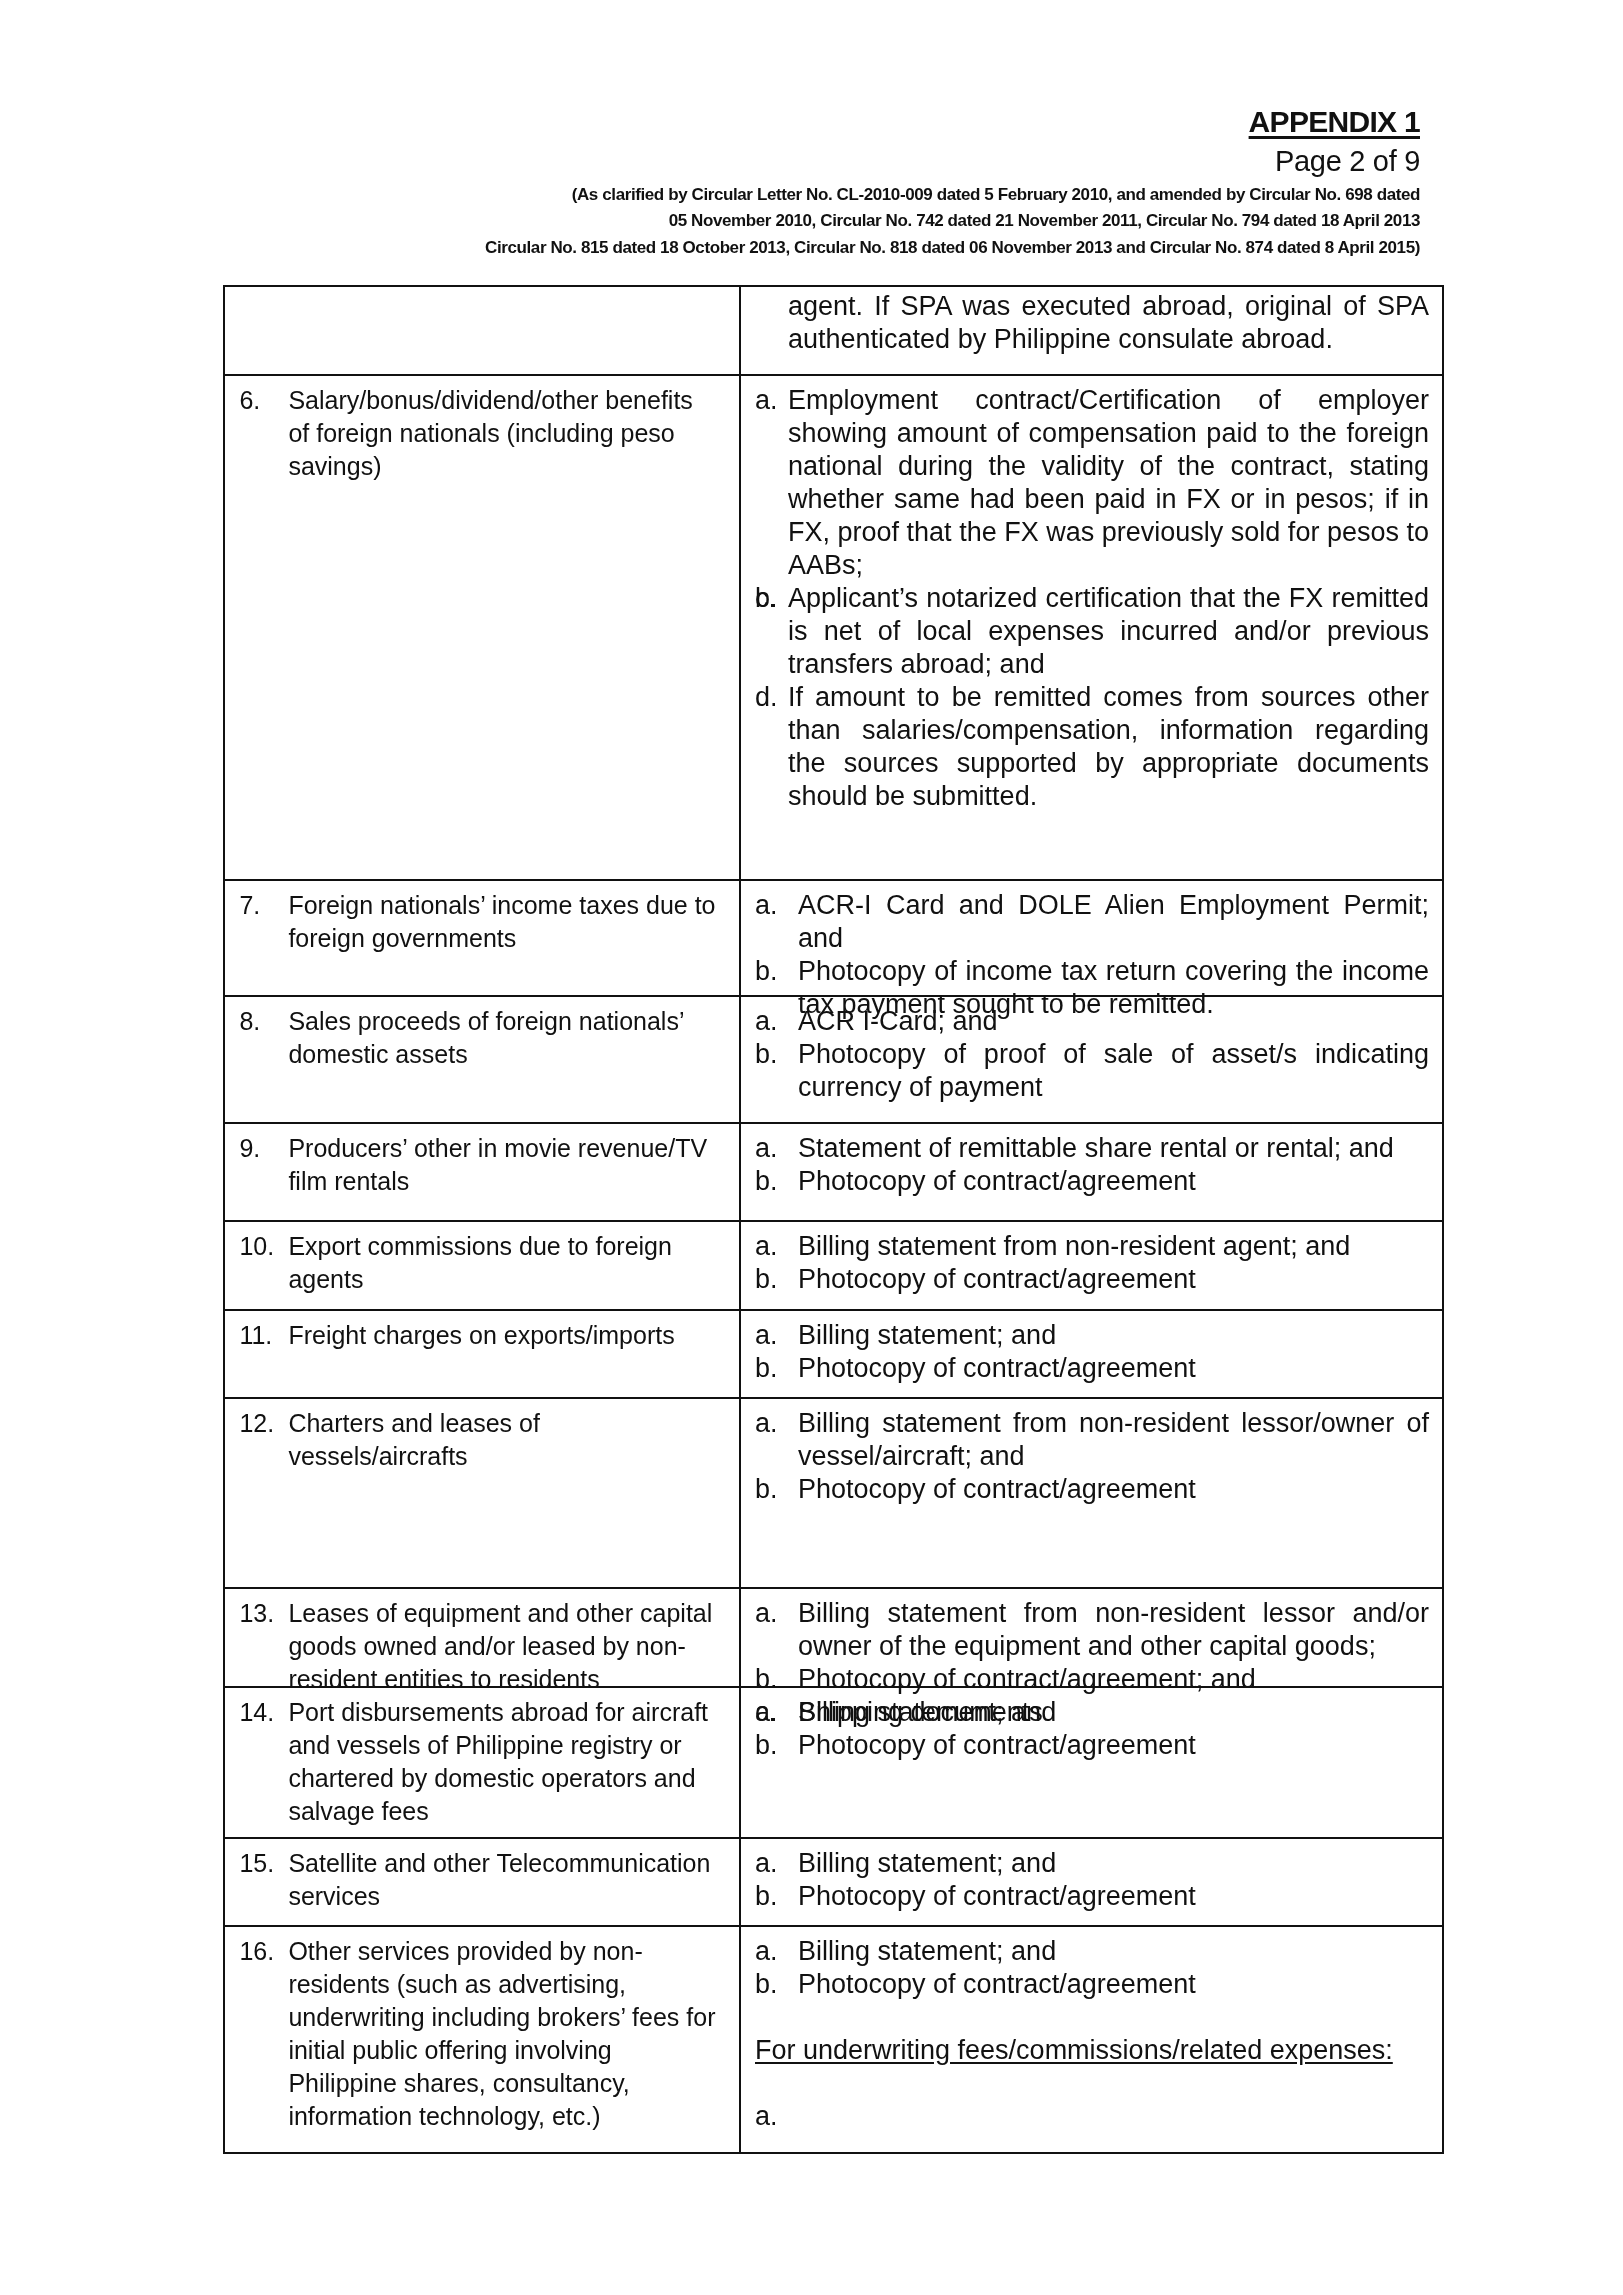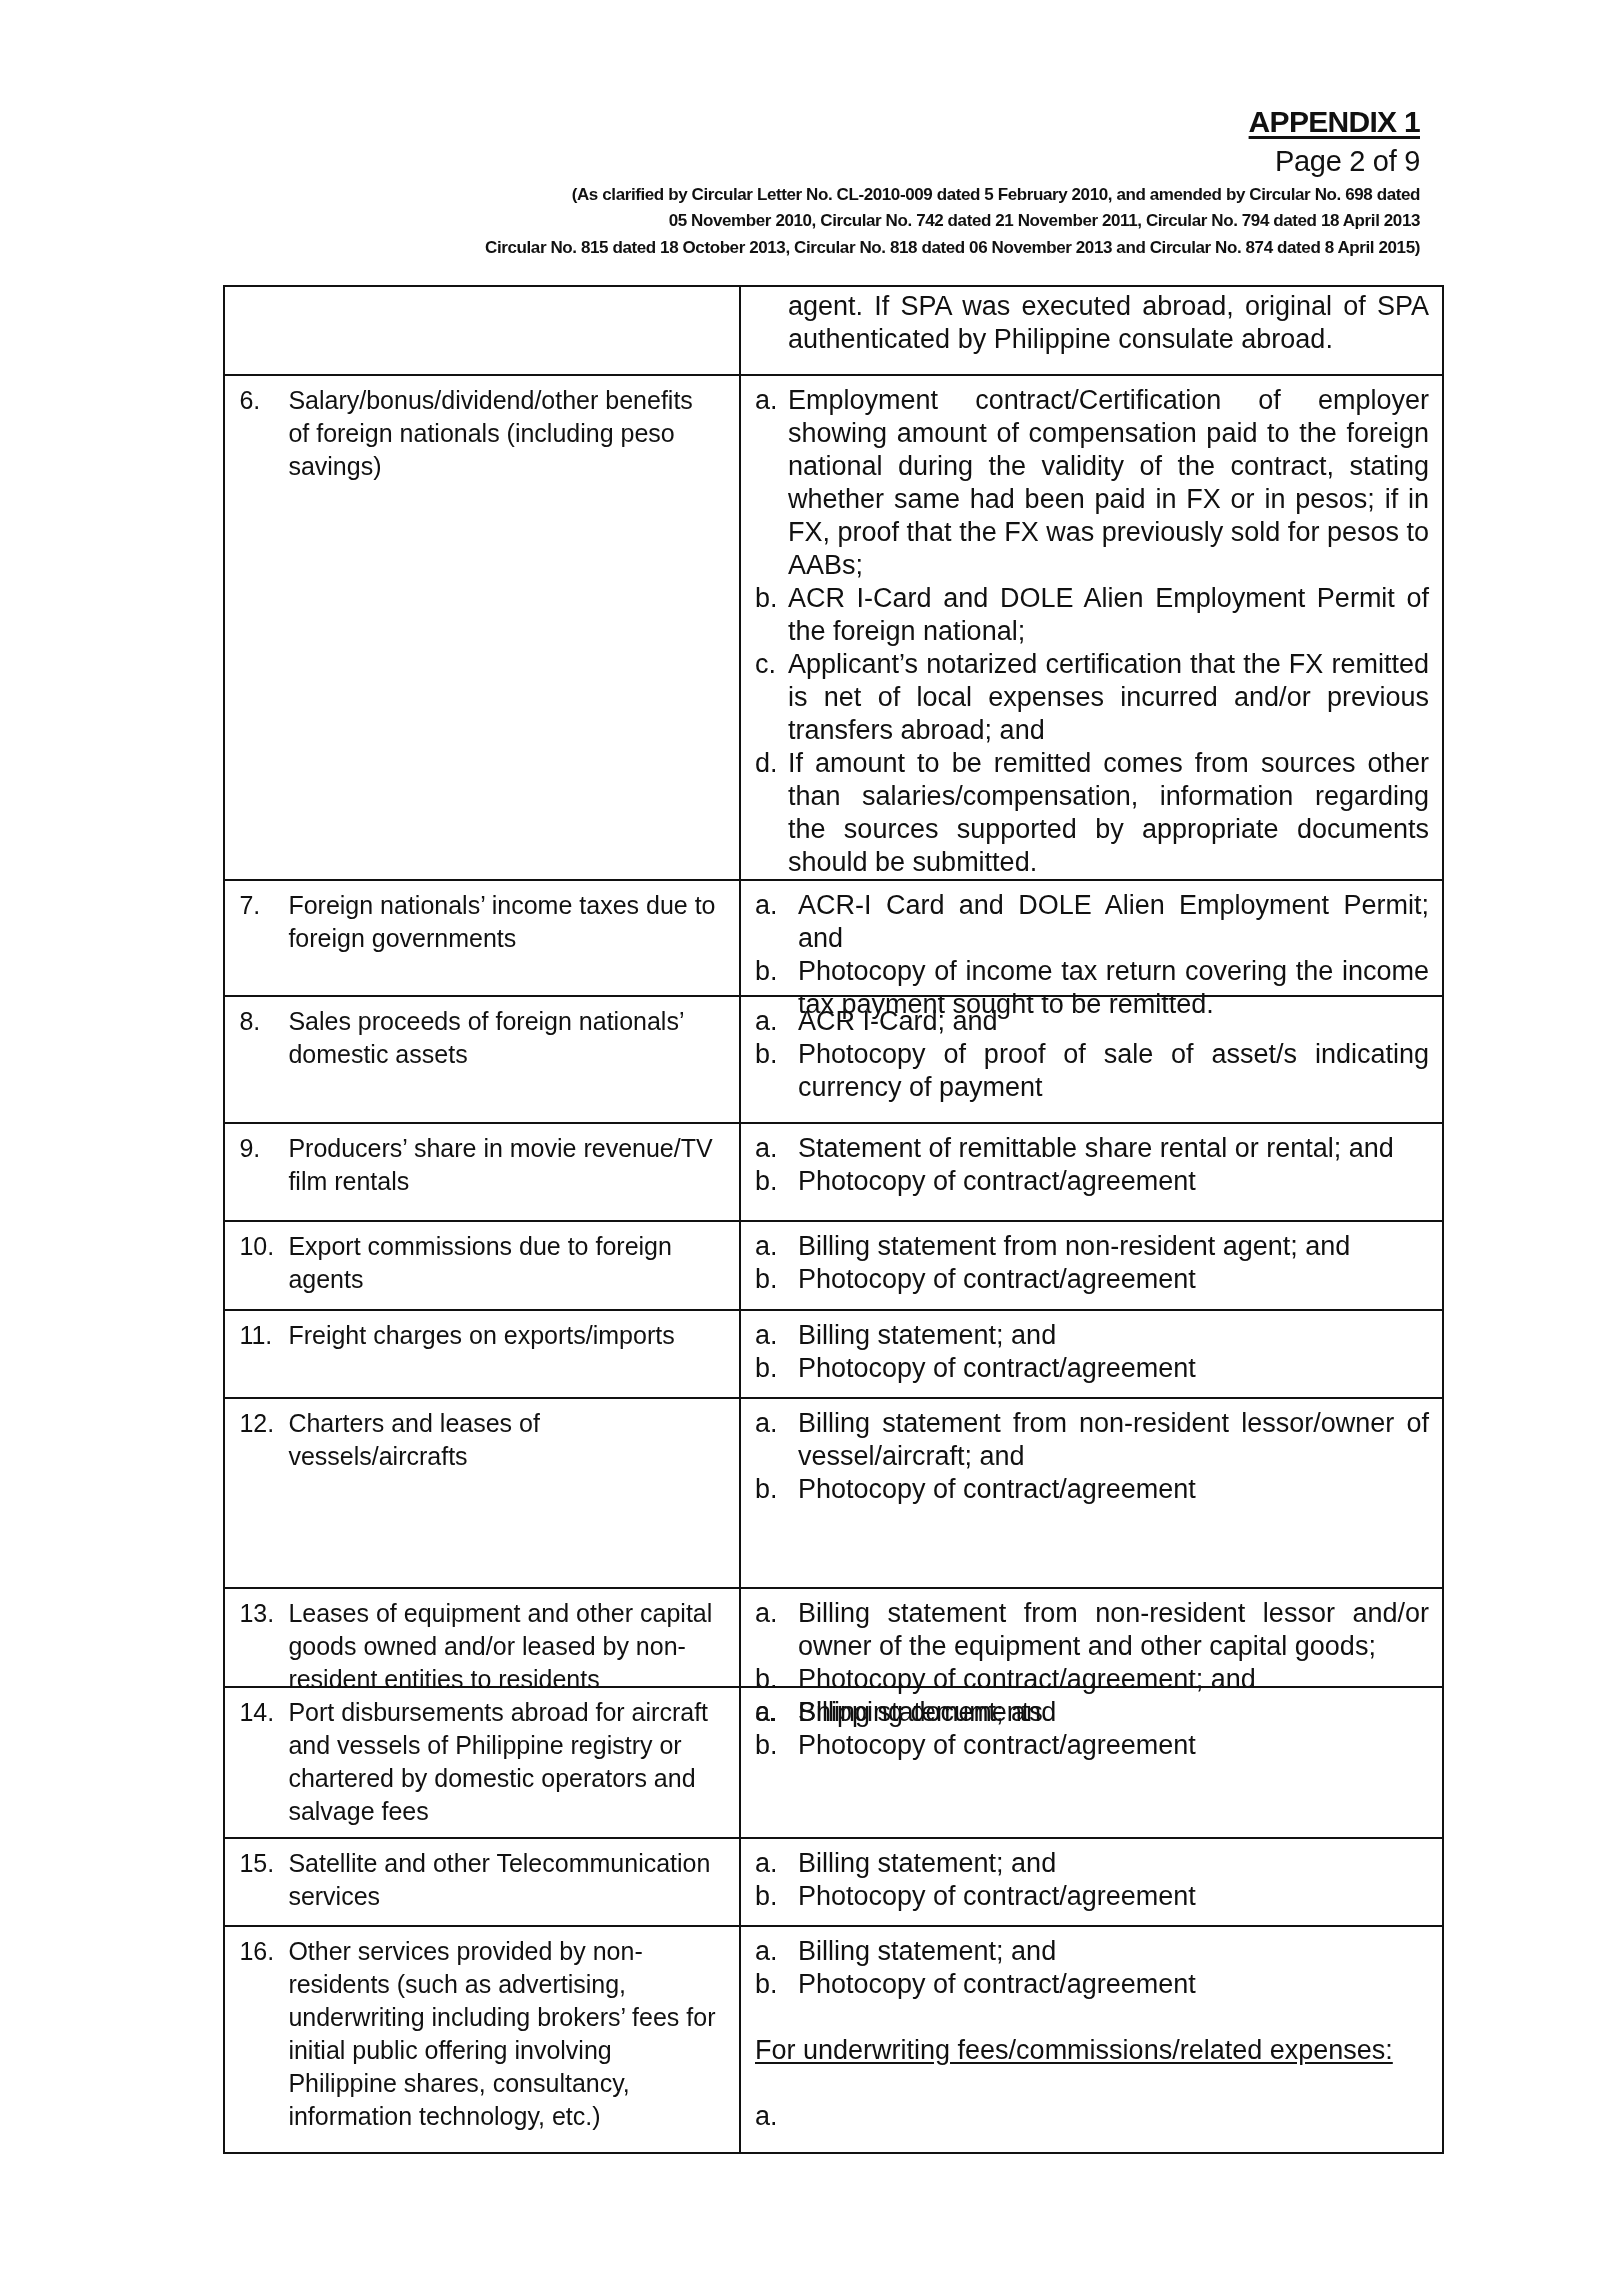--- a/index.html
+++ b/index.html
@@ -42,21 +42,21 @@
     </div>
   </div>
 
   <div class="row sep" style="top:87px;height:505px;">
     <div class="left">
       <span class="num">6.</span>
       <span class="txt">Salary/bonus/dividend/other benefits of foreign nationals (including peso savings)</span>
     </div>
     <div class="right">
       <div class="item"><span class="lbl">a.</span><span>Employment contract/Certification of employer showing amount of compensation paid to the foreign national during the validity of the contract, stating whether same had been paid in FX or in pesos; if in FX, proof that the FX was previously sold for pesos to AABs;</span></div>
-      <div class="item"><span class="lbl">b.</span><span>ACR I-Card and DOLE Alien Employment Permit of the foreign national;</span></div>
+      <div class="item"><span class="lbl">b.</span></div>
       <div class="item"><span class="lbl">c.</span><span>Applicant’s notarized certification that the FX remitted is net of local expenses incurred and/or previous transfers abroad; and</span></div>
       <div class="item"><span class="lbl">d.</span><span>If amount to be remitted comes from sources other than salaries/compensation, information regarding the sources supported by appropriate documents should be submitted.</span></div>
     </div>
   </div>
 
   <div class="row sep" style="top:592px;height:115px;">
     <div class="left">
       <span class="num">7.</span>
       <span class="txt">Foreign nationals’ income taxes due to foreign governments</span>
     </div>
@@ -73,21 +73,21 @@
     </div>
     <div class="right">
       <div class="item wide"><span class="lbl">a.</span><span>ACR I-Card; and</span></div>
       <div class="item wide"><span class="lbl">b.</span><span>Photocopy of proof of sale of asset/s indicating currency of payment</span></div>
     </div>
   </div>
 
   <div class="row sep" style="top:835px;height:99px;">
     <div class="left">
       <span class="num">9.</span>
-      <span class="txt">Producers’ share in movie revenue/TV film rentals</span>
+      <span class="txt">Producers’ other in movie revenue/TV film rentals</span>
     </div>
     <div class="right">
       <div class="item wide"><span class="lbl">a.</span><span>Statement of remittable share rental or rental; and</span></div>
       <div class="item wide"><span class="lbl">b.</span><span>Photocopy of contract/agreement</span></div>
     </div>
   </div>
 
   <div class="row sep" style="top:933px;height:88px;">
     <div class="left">
       <span class="num">10.</span>

